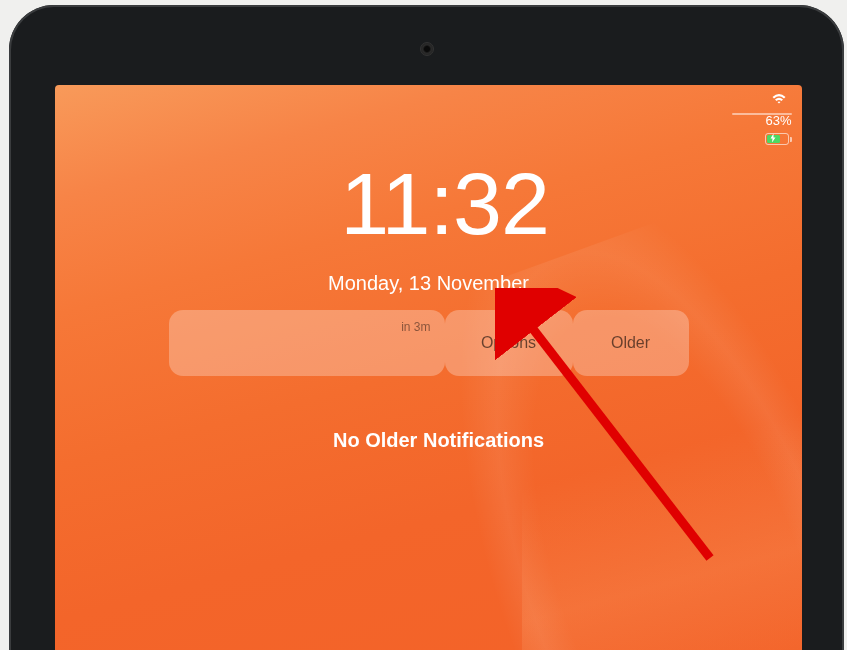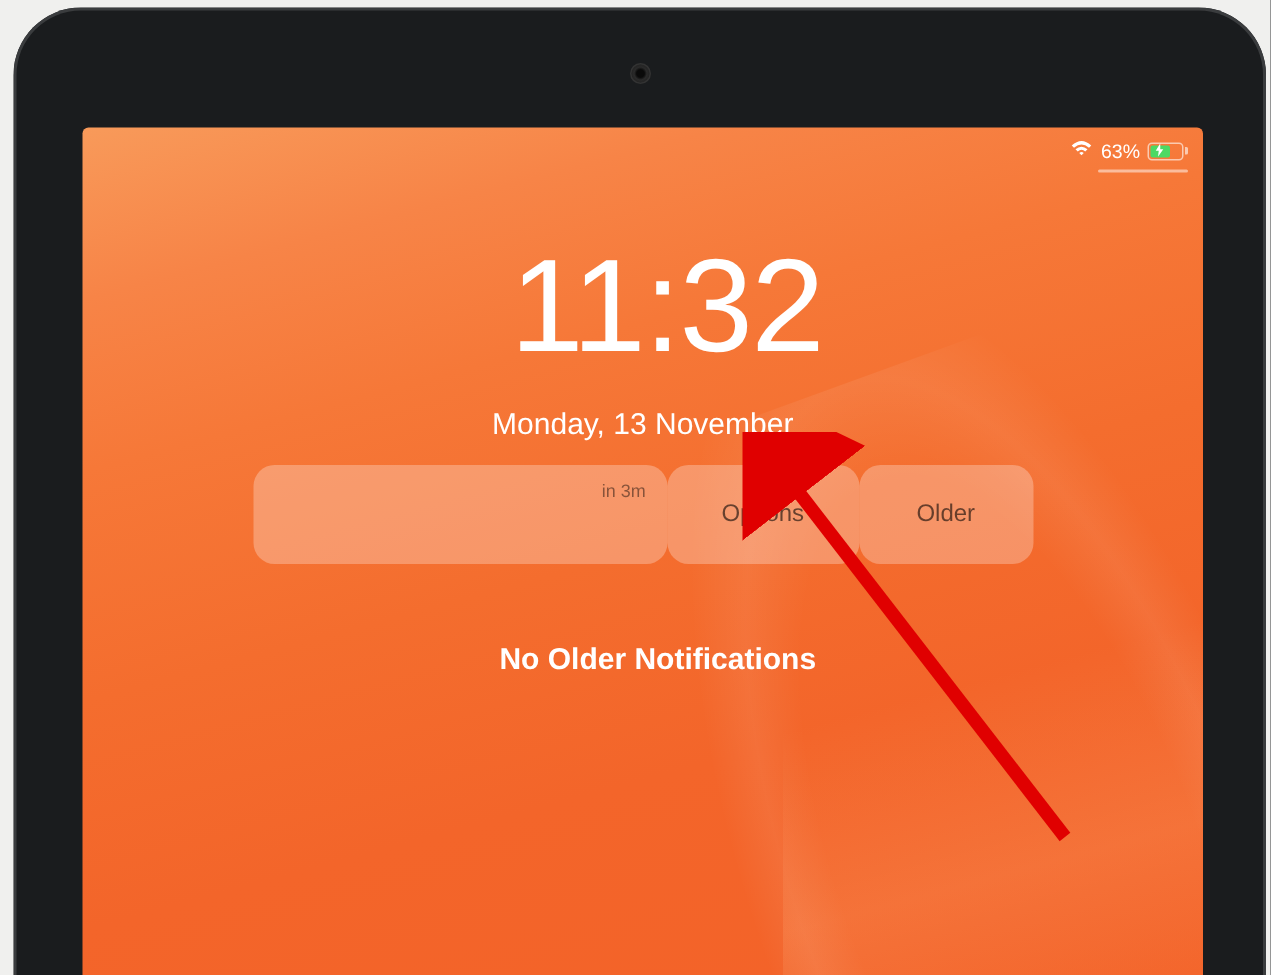--- a/index.html
+++ b/index.html
@@ -87,20 +87,21 @@
     .status-bar {
       position: absolute;
       top: 8px;
       right: 10px;
       display: flex;
       align-items: center;
       gap: 5px;
       color: #fff;
       font-size: 13px;
       font-weight: 500;
+      flex-direction: column;
     }
     
     .status-underline {
       position: absolute;
       top: 28px;
       right: 10px;
       width: 60px;
       height: 2px;
       background: rgba(255,255,255,0.5);
       border-radius: 1px;

